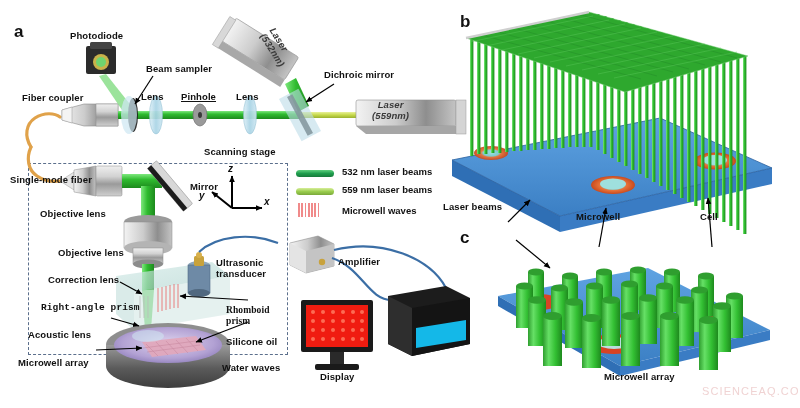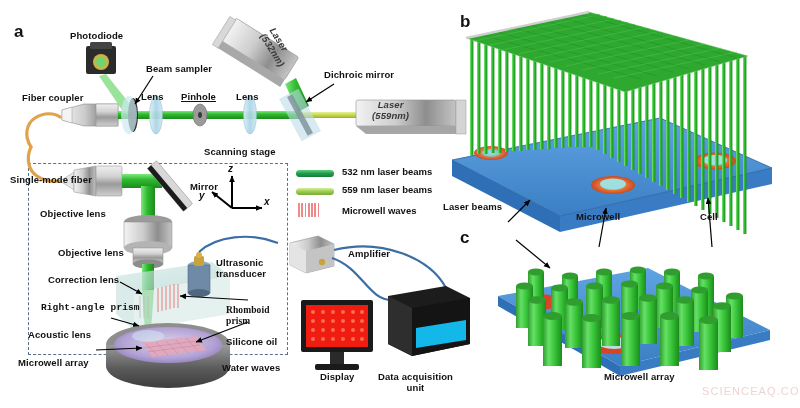--- a/index.html
+++ b/index.html
@@ -460,24 +460,22 @@
   <div class="lbl" style="left:48px;top:275px;">Correction lens</div>
   <div class="lbl" style="left:41px;top:303px;font-family:Liberation Mono, monospace;">Right-angle prism</div>
   <div class="lbl" style="left:28px;top:330px;">Acoustic lens</div>
   <div class="lbl" style="left:18px;top:358px;">Microwell array</div>
   <div class="lbl" style="left:216px;top:258px;">Ultrasonic
 transducer</div>
   <div class="lbl" style="left:226px;top:305px;font-family:Liberation Serif, serif;">Rhomboid
 prism</div>
   <div class="lbl" style="left:226px;top:337px;">Silicone oil</div>
   <div class="lbl" style="left:222px;top:363px;">Water waves</div>
-  <div class="lbl" style="left:338px;top:249px;margin-left:10px;">Amplifier</div>
+  <div class="lbl" style="left:338px;top:257px;">Amplifier</div>
   <div class="lbl" style="left:320px;top:372px;">Display</div>
-  <div class="lbl" style="left:378px;top:372px;text-align:center;">Data acquisition
-unit</div>
 
   <div class="lbl" style="left:228px;top:163px;font-style:italic;font-size:10px;">z</div>
   <div class="lbl" style="left:264px;top:196px;font-style:italic;font-size:10px;">x</div>
   <div class="lbl" style="left:199px;top:190px;font-style:italic;font-size:10px;">y</div>
 
   <div>
     <div class="lg-swatch" style="left:296px;top:170px;width:38px;background:linear-gradient(180deg,#5fd07f,#1f9d4d,#177a3b);"></div>
     <div class="legend-text" style="left:342px;top:166px;">532 nm laser beams</div>
 
     <div class="lg-swatch" style="left:296px;top:188px;width:38px;background:linear-gradient(180deg,#d8ee9a,#9acd4e,#7aa83a);"></div>

